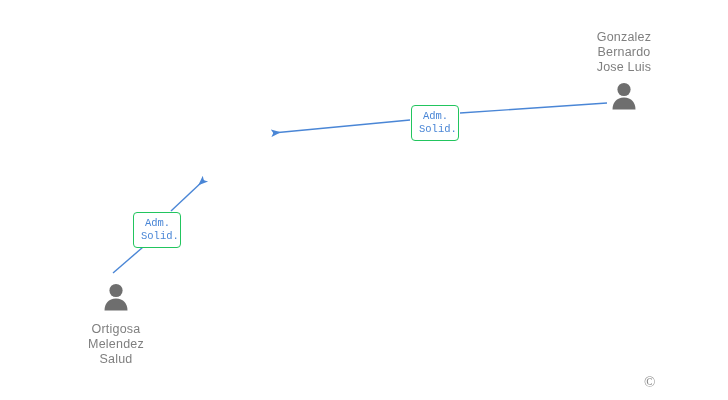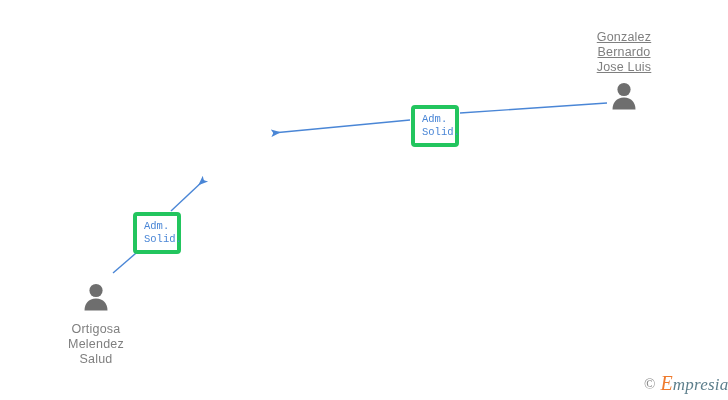--- a/index.html
+++ b/index.html
@@ -66,37 +66,37 @@
     display: block;
     width: 120px;
     text-align: center;
   }
   .person-node .node-label {
     position: static;
     display: block;
     width: 120px;
   }
   #person-gonzalez { left: 564px; top: 30px; }
-  #person-gonzalez .node-label { margin-bottom: 6px; text-decoration: underline; }
-  #person-ortigosa { left: 36px; top: 282px; }
+  #person-gonzalez .node-label { margin-bottom: 6px; }
+  #person-ortigosa { left: 56px; top: 282px; }
   #person-ortigosa .node-label { margin-top: 6px; }
 
   
   .rel-box {
     position: absolute;
     box-sizing: border-box;
-    border: 4px solid #22c55e;
+    border: 1px solid #22c55e;
     border-radius: 4px;
     background: #ffffff;
     color: #4a86d6;
     font-size: 10.5px;
     line-height: 13px;
     font-family: "Liberation Mono", monospace;
     padding: 4px 6px 4px 7px;
-    text-align: left;
+    text-align: center;
     white-space: pre-line;
     letter-spacing: 0px;
   }
   #rel-box-gonzalez { left: 411px; top: 105px; width: 48px; }
   #rel-box-ortigosa { left: 133px; top: 212px; width: 48px; }
 
   
   #watermark {
     position: absolute;
     left: 644px;
@@ -172,16 +172,15 @@
   </div>
 
   <div id="rel-box-gonzalez" class="rel-box">Adm.
 Solid.</div>
 
   <div id="rel-box-ortigosa" class="rel-box">Adm.
 Solid.</div>
 
   <div id="watermark">
     <span class="wm-c">©</span>
-    <span class="wm-text"><span class="wm-e">E</span><span>mpresia</span></span>
   </div>
 
 </div>
 
 </body></html>

